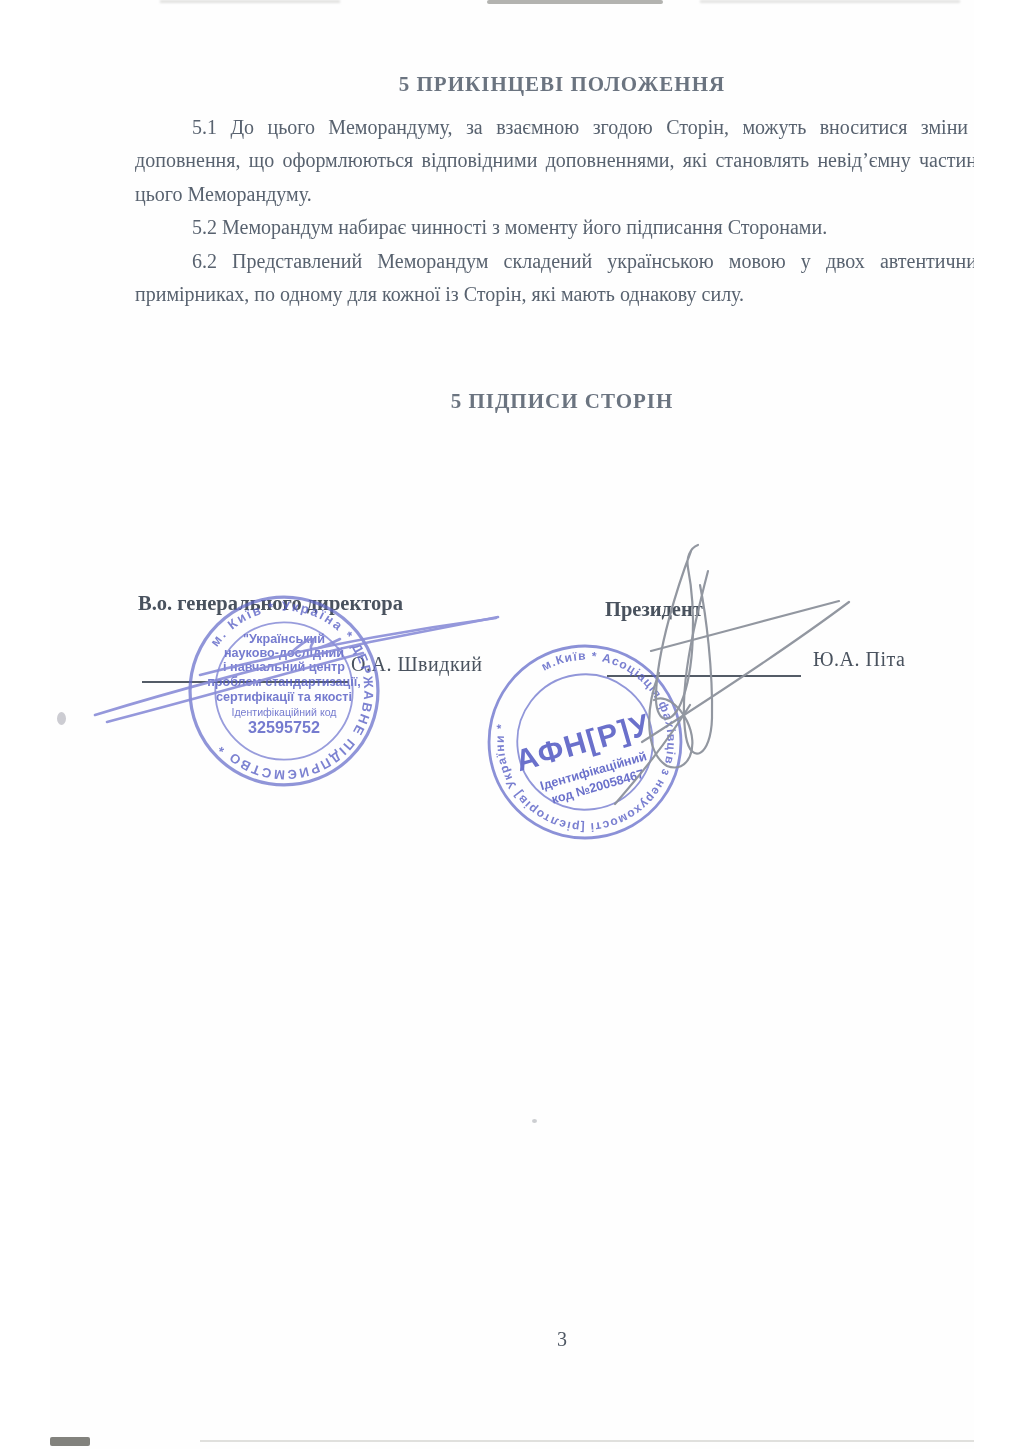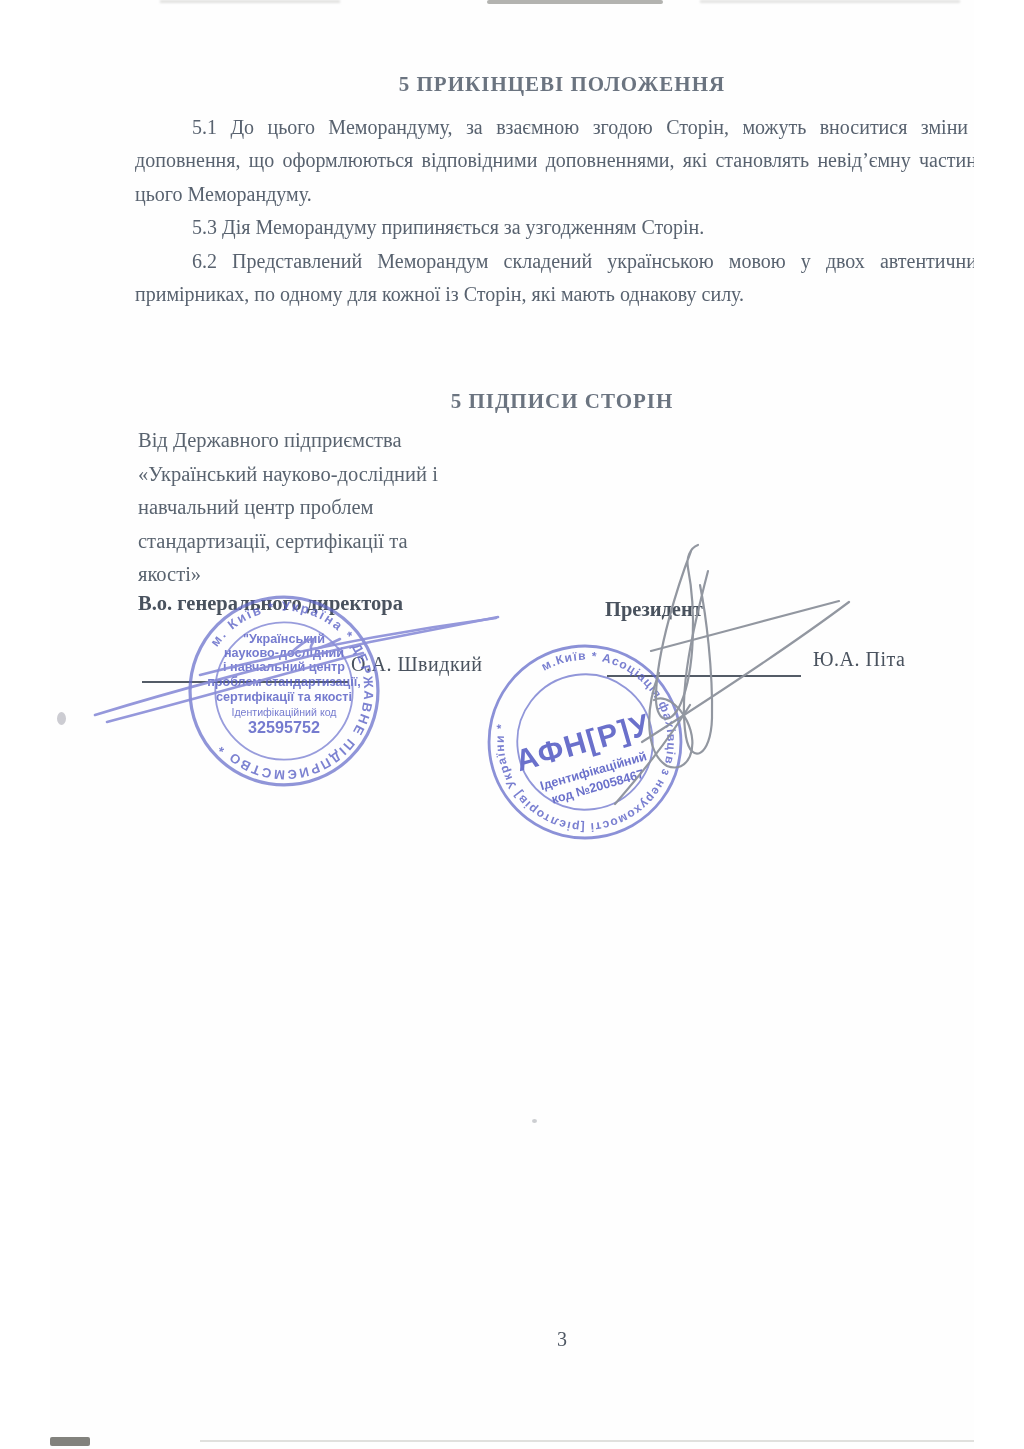--- a/index.html
+++ b/index.html
@@ -68,33 +68,26 @@
   <div class="artifact strip-bottom-right"></div>
   <div class="artifact edge-right"></div>
   <div class="artifact blob-right"></div>
   <div class="artifact dot-left"></div>
   <div class="artifact dot-mid"></div>
 
   <div class="doc-title title-1">5 ПРИКІНЦЕВІ ПОЛОЖЕННЯ</div>
 
   <div class="clauses">
     <p>5.1 До цього Меморандуму, за взаємною згодою Сторін, можуть вноситися зміни і доповнення, що оформлюються відповідними доповненнями, які становлять невід’ємну частину цього Меморандуму.</p>
-    <p>5.3 Дія Меморандуму припиняється за узгодженням Сторін.</p>
+    <p>5.2 Меморандум набирає чинності з моменту його підписання Сторонами.</p>
     <p>6.2 Представлений Меморандум складений українською мовою у двох автентичних примірниках, по одному для кожної із Сторін, які мають однакову силу.</p>
   </div>
 
   <div class="doc-title title-2">5 ПІДПИСИ СТОРІН</div>
 
-  <div class="party party-left">
-    <div>Від Державного підприємства</div>
-    <div>«Український науково-дослідний і</div>
-    <div>навчальний центр проблем</div>
-    <div>стандартизації, сертифікації та</div>
-    <div>якості»</div>
-  </div>
 
   <div class="role role-left">В.о. генерального директора</div>
   <div class="role role-right">Президент</div>
 
   <div class="sig-line sig-line-left"></div>
   <div class="sig-line sig-line-right"></div>
 
   <div class="sig-name name-left">О.А. Швидкий</div>
   <div class="sig-name name-right">Ю.А. Піта</div>
 

